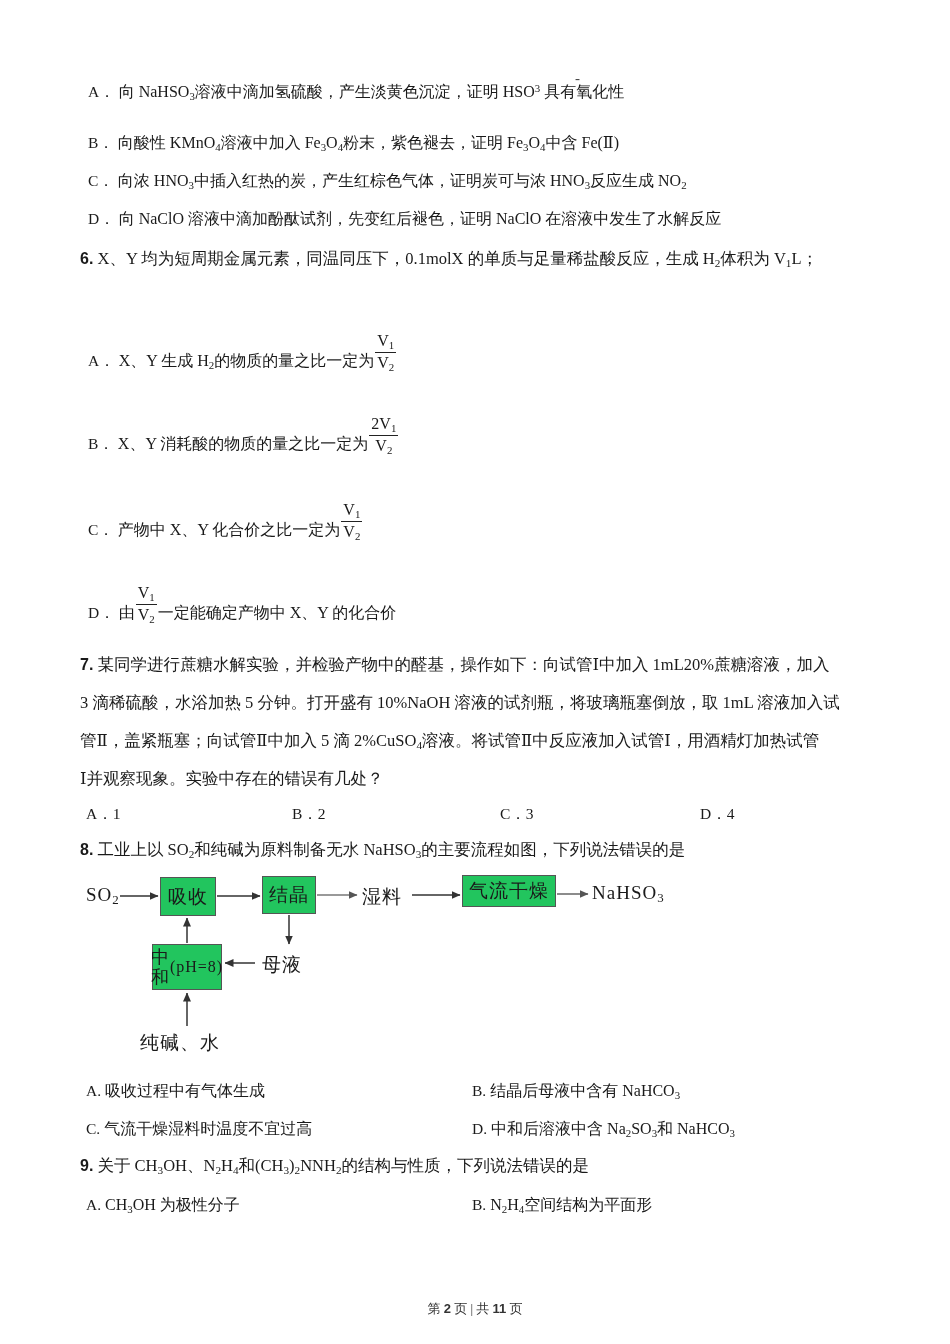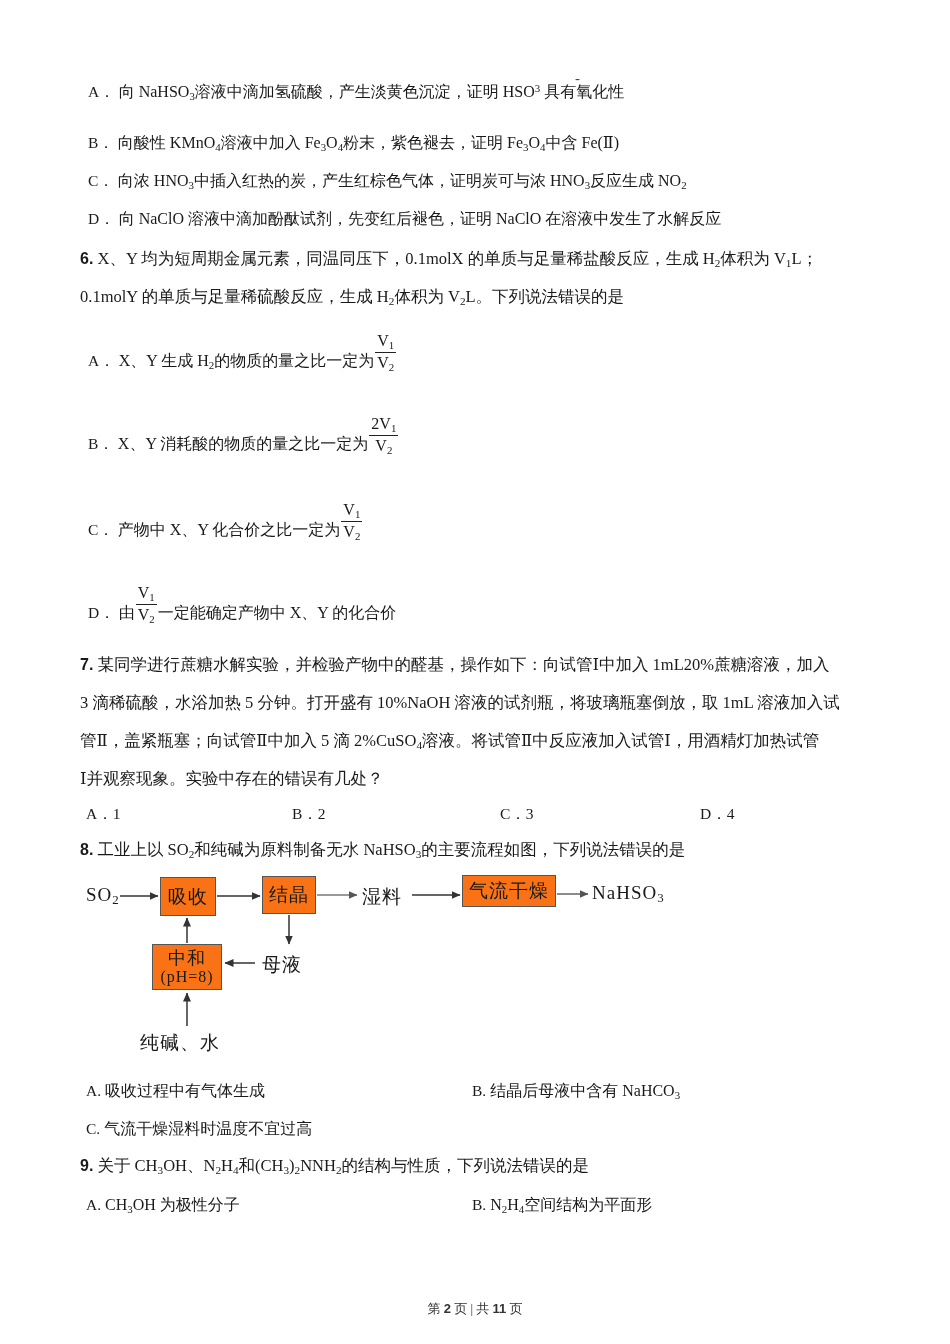--- a/index.html
+++ b/index.html
@@ -77,21 +77,21 @@
   #flow {
     position: absolute;
     left: 0; top: 0;
     width: 950px;
     height: 1344px;
     pointer-events: none;
   }
   .fbox {
     position: absolute;
     border: 1.4px solid #555;
-    background: #f97316;
+    background: #22c55e;
     display: flex;
     align-items: center;
     justify-content: center;
     text-align: center;
     font-size: 19px;
     line-height: 1.05;
     box-sizing: border-box;
     letter-spacing: 1px;
   }
   .fbox.two { font-size: 18px; line-height: 1.12; }
@@ -138,23 +138,20 @@
 
   <div class="opt-line" style="left:88px; top:209px;">
     <span class="olabel">D．</span>
     <span>向 NaClO 溶液中滴加酚酞试剂，先变红后褪色，证明 NaClO 在溶液中发生了水解反应</span>
   </div>
 
   <div class="qline" style="left:80px; top:248px;">
     <span class="qnum">6.</span>
     <span>X、Y 均为短周期金属元素，同温同压下，0.1molX 的单质与足量稀盐酸反应，生成 H</span><sub>2</sub><span>体积为 V</span><sub>1</sub><span>L；</span>
   </div>
-  <div class="qline" style="left:80px; top:286px;">
-    <span>0.1molY 的单质与足量稀硫酸反应，生成 H</span><sub>2</sub><span>体积为 V</span><sub>2</sub><span>L。下列说法错误的是</span>
-  </div>
 
   <div class="opt-line" style="left:88px; top:342px;">
     <span class="olabel">A．</span>
     <span>X、Y 生成 H</span><sub>2</sub><span>的物质的量之比一定为</span><span class="frac"><span class="num"><span>V</span><sub>1</sub></span><span class="den"><span>V</span><sub>2</sub></span></span>
   </div>
 
   <div class="opt-line" style="left:88px; top:425px;">
     <span class="olabel">B．</span>
     <span>X、Y 消耗酸的物质的量之比一定为</span><span class="frac"><span class="num"><span>2V</span><sub>1</sub></span><span class="den"><span>V</span><sub>2</sub></span></span>
   </div>
@@ -204,21 +201,21 @@
   <div class="flabel" style="left:362px; top:884px;">湿料</div>
 
   <div class="fbox" style="left:462px; top:875px; width:94px; height:32px;">气流干燥</div>
 
   <div class="flabel" style="left:592px; top:882px;">
     <span>NaHSO</span><sub>3</sub>
   </div>
 
   <div class="flabel" style="left:262px; top:952px;">母液</div>
 
-  <div class="fbox two" style="left:152px; top:944px; width:70px; height:46px; flex-direction:column;">
+  <div class="fbox two" style="left:152px; top:944px; width:70px; height:46px; flex-direction:row;">
     <span>中和</span>
     <span style="font-size:16px;">(pH=8)</span>
   </div>
 
   <div class="flabel" style="left:140px; top:1030px;">纯碱、水</div>
 
   <svg id="flow" viewBox="0 0 950 1344">
     <defs>
       <marker id="ah" markerWidth="9" markerHeight="8" refX="8.5" refY="4" orient="auto" markerUnits="userSpaceOnUse">
         <path d="M0,0 L9,4 L0,8 z" fill="#333"></path>
@@ -254,20 +251,24 @@
     <span>吸收过程中有气体生成</span>
   </div>
   <div class="opt-line" style="left:472px; top:1081px;">
     <span class="olabel">B.</span>
     <span>结晶后母液中含有 NaHCO</span><sub>3</sub>
   </div>
   <div class="opt-line" style="left:86px; top:1119px;">
     <span class="olabel">C.</span>
     <span>气流干燥湿料时温度不宜过高</span>
   </div>
+  <div class="opt-line" style="left:472px; top:1119px;">
+    <span class="olabel">D.</span>
+    <span>中和后溶液中含 Na</span><sub>2</sub><span>SO</span><sub>3</sub><span>和 NaHCO</span><sub>3</sub>
+  </div>
 
   <div class="qline" style="left:80px; top:1155px;">
     <span class="qnum">9.</span>
     <span>关于 CH</span><sub>3</sub><span>OH、N</span><sub>2</sub><span>H</span><sub>4</sub><span>和(CH</span><sub>3</sub><span>)</span><sub>2</sub><span>NNH</span><sub>2</sub><span>的结构与性质，下列说法错误的是</span>
   </div>
 
   <div class="opt-line" style="left:86px; top:1195px;">
     <span class="olabel">A.</span>
     <span>CH</span><sub>3</sub><span>OH 为极性分子</span>
   </div>

